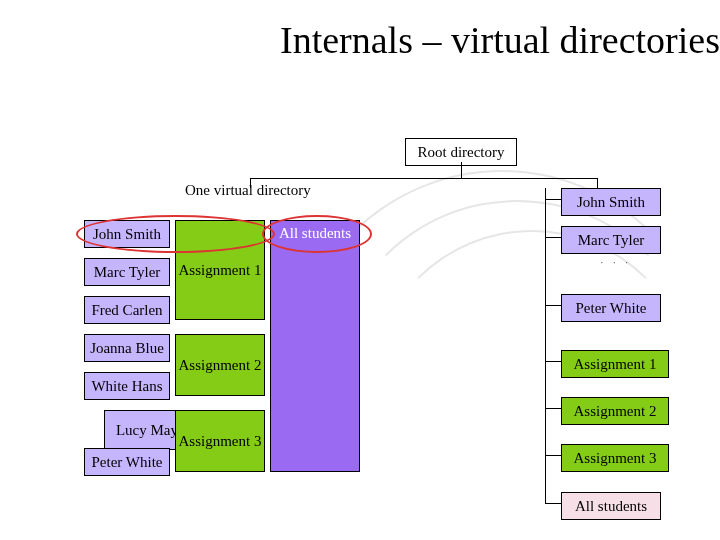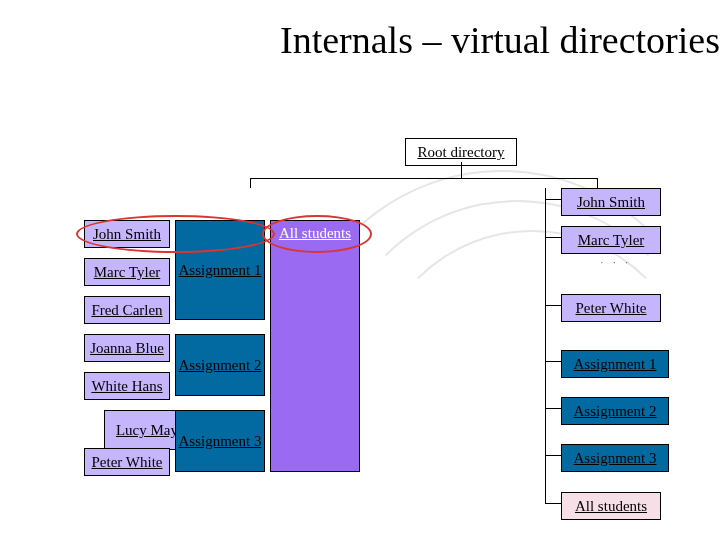--- a/index.html
+++ b/index.html
@@ -1,21 +1,21 @@
 <!DOCTYPE html>
 <html><head>
 <meta charset="utf-8">
 <style>
   html,body{margin:0;padding:0;width:720px;height:540px;background:#fff;font-family:"Times New Roman",serif;color:#000;}
   .slide{position:relative;width:720px;height:540px;}
   .title{position:absolute;top:18px;left:0;right:0;text-align:right;font-size:38px;}
   .arc{position:absolute;border:2px solid #ddd;border-radius:50%;pointer-events:none;}
-  .box{position:absolute;border:1px solid #000;font-size:15px;display:flex;align-items:center;justify-content:center;text-align:center;line-height:1.1;padding:13px 2px;box-sizing:border-box;text-decoration:underline;}
+  .box{position:absolute;border:1px solid #000;font-size:15px;display:flex;align-items:center;justify-content:center;text-align:center;line-height:1.1;padding:13px 2px;box-sizing:border-box;}
   .blue{background:#c4b5fd;}
-  .green{background:#0369a1;}
+  .green{background:#84cc16;}
   .pink{background:#f7dfe7;}
   .purple{background:#9a6bf2;}
   .label{position:absolute;font-size:15px;}
   .line{position:absolute;background:#000;}
   .oval{position:absolute;border:2px solid #d33;border-radius:50%;pointer-events:none;}
 </style>
 </head>
 <body>
 <div class="slide">
 
@@ -25,20 +25,21 @@
 
 <div class="title">Internals – virtual directories</div>
 
 <div class="box" style="top:138px;left:405px;width:112px;height:24px;background:#fff;">Root directory</div>
 <div class="line" style="top:162px;left:461px;width:1px;height:16px;"></div>
 
 <div class="line" style="top:178px;left:250px;width:348px;height:1px;"></div>
 <div class="line" style="top:178px;left:250px;width:1px;height:10px;"></div>
 <div class="line" style="top:178px;left:597px;width:1px;height:10px;"></div>
 
+<div class="label" style="top:182px;left:185px;">One virtual directory</div>
 
 <div class="box blue" style="top:220px;left:84px;width:86px;height:24px;">John Smith</div>
 <div class="box blue" style="top:258px;left:84px;width:86px;height:24px;">Marc Tyler</div>
 <div class="box blue" style="top:334px;left:84px;width:86px;height:24px;">Joanna Blue</div>
 <div class="box blue" style="top:296px;left:84px;width:86px;height:24px;">Fred Carlen</div>
 <div class="box blue" style="top:372px;left:84px;width:86px;height:24px;">White Hans</div>
 <div class="box blue" style="top:410px;left:84px;width:86px;height:40px;margin-left:20px;">Lucy May</div>
 <div class="box blue" style="top:448px;left:84px;width:86px;height:24px;">Peter White</div>
 
 <div class="box green" style="top:220px;left:175px;width:90px;height:100px;">Assignment 1</div>

